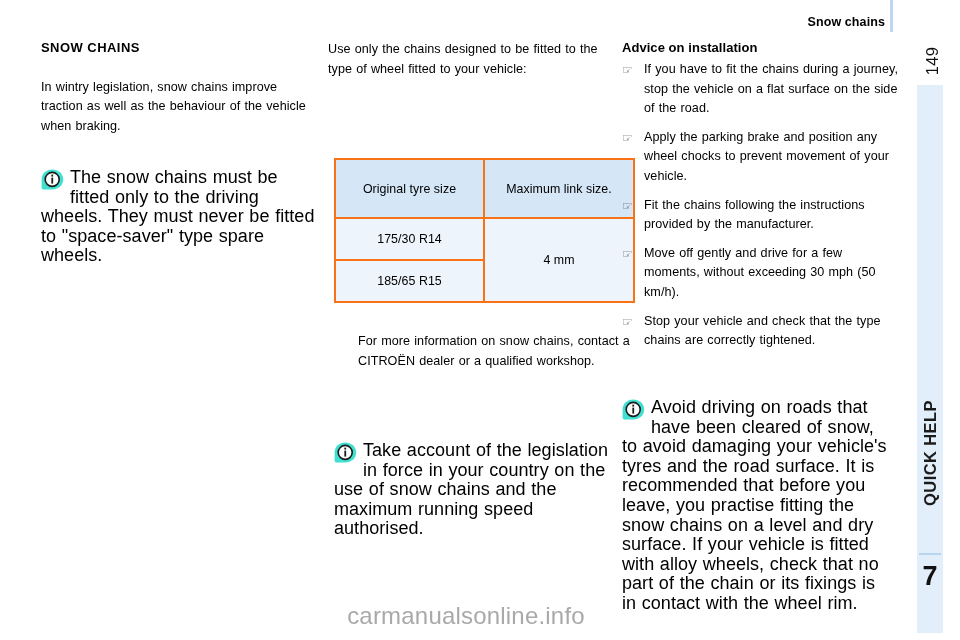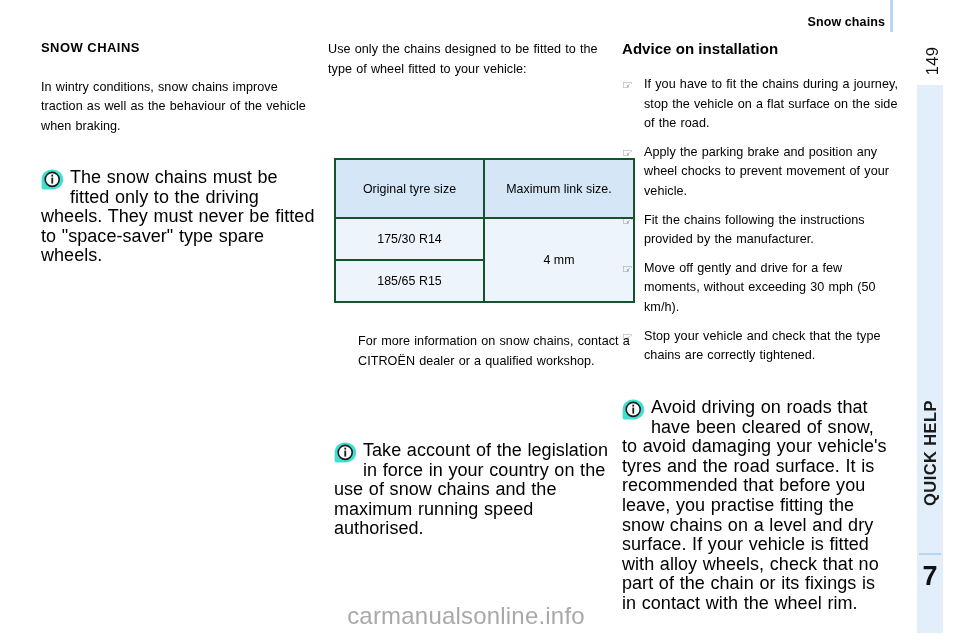--- a/index.html
+++ b/index.html
@@ -160,22 +160,22 @@
     float: left;
     width: 23px;
     height: 23px;
     margin: 1px 6px 0 0;
     shape-outside: margin-box;
   }
   .icon-info svg { display: block; }
 
   
   .advice-title {
-    margin: 0 0 18px 0;
-    font-size: 15px;
+    margin: 0 0 5px 0;
+    font-size: 13px;
     font-weight: bold;
     letter-spacing: .05px;
   }
   ul.advice {
     list-style: none;
     margin: 0;
     padding: 0;
   }
   ul.advice li {
     position: relative;
@@ -202,21 +202,21 @@
     top: 158px;
     width: 271px;
     border-collapse: collapse;
     table-layout: fixed;
   }
   .tyre-table td {
     font-size: 12.4px;
     letter-spacing: .05px;
     text-align: center;
     vertical-align: middle;
-    border: 2px solid #14532d;
+    border: 2px solid #f97316;
   }
   .tyre-table .th {
     background: #d5e6f7;
     height: 57px;
     padding: 0 6px;
   }
   .tyre-table .cell {
     background: #edf4fc;
     height: 38px;
   }
@@ -243,21 +243,21 @@
   </div>
 
   <div class="tab-strip">
     <div class="tab-label">QUICK HELP</div>
     <div class="tab-divider"></div>
     <div class="tab-number">7</div>
   </div>
 
   <div class="col col-1">
     <h1 class="section-title">SNOW CHAINS</h1>
-    <p class="body-text">In wintry conditions, snow chains improve traction as well as the behaviour of the vehicle when braking.</p>
+    <p class="body-text">In wintry legislation, snow chains improve traction as well as the behaviour of the vehicle when braking.</p>
   </div>
 
   <div class="blk note" style="left:41px; top:168px;">
     <span class="icon-info">
       <svg width="23" height="23" viewBox="0 0 23 23" aria-hidden="true">
         <path d="M11.2 0.6 C17.2 0.6 22.2 4.9 22.2 10.6 C22.2 16.3 17.2 20.6 11.2 20.6 L3.0 20.6 C1.6 20.6 0.6 19.6 0.6 18.2 L0.6 10.6 C0.6 4.9 5.2 0.6 11.2 0.6 Z" fill="#3fe0d0"></path>
         <circle cx="11.2" cy="10.4" r="7.0" fill="#ffffff"></circle>
         <circle cx="11.2" cy="10.4" r="7.0" fill="none" stroke="#1b1b1b" stroke-width="1.6"></circle>
         <rect x="10.35" y="8.6" width="1.8" height="6.0" fill="#1b1b1b"></rect>
         <rect x="10.35" y="5.6" width="1.8" height="2.0" fill="#1b1b1b"></rect>

